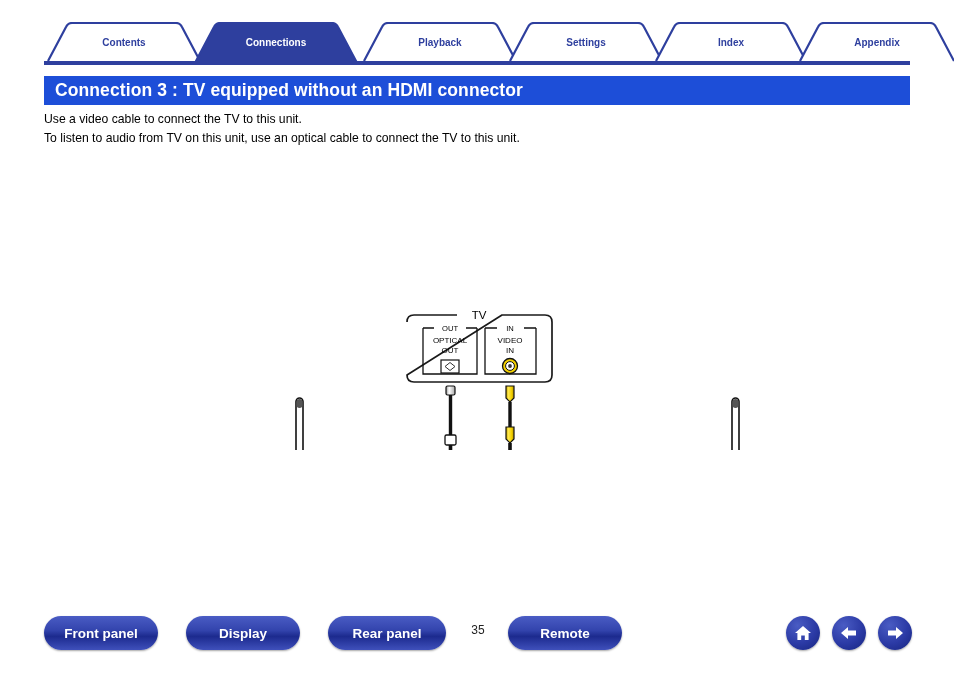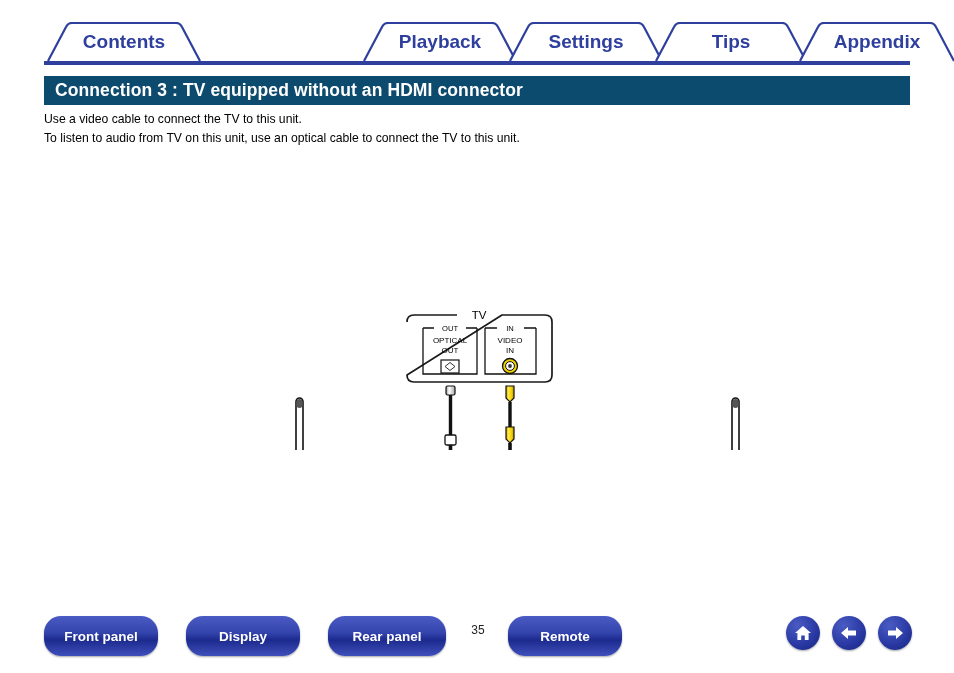--- a/index.html
+++ b/index.html
@@ -7,50 +7,50 @@
     width:954px;height:673px;background:#ffffff;
     font-family:"Liberation Sans", sans-serif;
     color:#000;overflow:hidden;position:relative;
   }
 
   
   #tabbar{position:absolute;left:44px;top:22px;width:866px;height:42px;}
   .tab{
     position:absolute;top:0;height:40px;
     display:flex;align-items:center;justify-content:center;
-    font-size:19px;font-weight:bold;color:#2e3f9e;
+    font-size:10px;font-weight:bold;color:#2e3f9e;
     box-sizing:border-box;
     text-align:right;
   }
   .tab .tlabel{position:relative;z-index:3;white-space:nowrap;}
   .tab svg{position:absolute;left:0;top:0;width:100%;height:100%;z-index:1;}
   .tab.active .tlabel{color:#ffffff;}
   #tab-underline{
     position:absolute;left:44px;top:61px;width:866px;height:4px;background:#2e3f9e;
   }
 
   
   #title-bar{
     position:absolute;left:44px;top:76px;width:866px;height:29px;
-    background:#0c4a6e;display:flex;align-items:center;
+    background:#1d4ed8;display:flex;align-items:center;
   }
   #title-text{
     color:#fff;font-size:17.5px;font-weight:bold;padding-left:11px;letter-spacing:.1px;
   }
   .body-line{position:absolute;left:44px;font-size:12.2px;color:#000;}
   #line1{top:112px;}
   #line2{top:131px;}
 
   
   #diagram{position:absolute;left:0;top:150px;width:954px;height:300px;padding-left:42px;}
 
   
   #footer{position:absolute;left:0;top:608px;width:954px;height:60px;}
   .pill{
-    position:absolute;top:8px;height:40px;border-radius:17px;
+    position:absolute;top:8px;height:34px;border-radius:17px;
     display:flex;align-items:center;justify-content:center;
     color:#fff;font-size:13.5px;font-weight:bold;white-space:nowrap;
     background:linear-gradient(to bottom,#4a5cc4 0%,#3344ad 42%,#1c2a8e 60%,#3f50bb 100%);
     box-shadow:0 1px 2px rgba(0,0,0,.35);
   }
   #pg-front{left:44px;width:114px;}
   #pg-display{left:186px;width:114px;}
   #pg-rear{left:328px;width:118px;}
   #pg-remote{left:508px;width:114px;}
   #pg-index{left:652px;width:112px;}
@@ -72,40 +72,46 @@
 <body>
 
 <div id="tabbar">
   <div class="tab" style="left:0px;width:160px;">
     <svg viewBox="0 0 160 40" preserveAspectRatio="none">
       <path d="M4,39 L22,5 Q24,1 28,1 L132,1 Q136,1 138,5 L156,39" fill="#ffffff" stroke="#2e3f9e" stroke-width="2.2" stroke-linejoin="round"></path>
     </svg>
     <span class="tlabel">Contents</span>
   </div>
 
+  <div class="tab active" style="left:148px;width:168px;">
+    <svg viewBox="0 0 168 40" preserveAspectRatio="none">
+      <path d="M4,39 L22,5 Q24,1 28,1 L140,1 Q144,1 146,5 L164,39 Z" fill="#2e3f9e" stroke="#2e3f9e" stroke-width="2.2" stroke-linejoin="round"></path>
+    </svg>
+    <span class="tlabel">Connections</span>
+  </div>
 
   <div class="tab" style="left:316px;width:160px;">
     <svg viewBox="0 0 160 40" preserveAspectRatio="none">
       <path d="M4,39 L22,5 Q24,1 28,1 L132,1 Q136,1 138,5 L156,39" fill="#ffffff" stroke="#2e3f9e" stroke-width="2.2" stroke-linejoin="round"></path>
     </svg>
     <span class="tlabel">Playback</span>
   </div>
 
   <div class="tab" style="left:462px;width:160px;">
     <svg viewBox="0 0 160 40" preserveAspectRatio="none">
       <path d="M4,39 L22,5 Q24,1 28,1 L132,1 Q136,1 138,5 L156,39" fill="#ffffff" stroke="#2e3f9e" stroke-width="2.2" stroke-linejoin="round"></path>
     </svg>
     <span class="tlabel">Settings</span>
   </div>
 
   <div class="tab" style="left:608px;width:158px;">
     <svg viewBox="0 0 158 40" preserveAspectRatio="none">
       <path d="M4,39 L22,5 Q24,1 28,1 L130,1 Q134,1 136,5 L154,39" fill="#ffffff" stroke="#2e3f9e" stroke-width="2.2" stroke-linejoin="round"></path>
     </svg>
-    <span class="tlabel">Tips</span>
+    <span class="tlabel">Index</span>
   </div>
 
   <div class="tab" style="left:752px;width:162px;">
     <svg viewBox="0 0 162 40" preserveAspectRatio="none">
       <path d="M4,39 L22,5 Q24,1 28,1 L134,1 Q138,1 140,5 L158,39" fill="#ffffff" stroke="#2e3f9e" stroke-width="2.2" stroke-linejoin="round"></path>
     </svg>
     <span class="tlabel">Appendix</span>
   </div>
 </div>
 <div id="tab-underline"></div>

